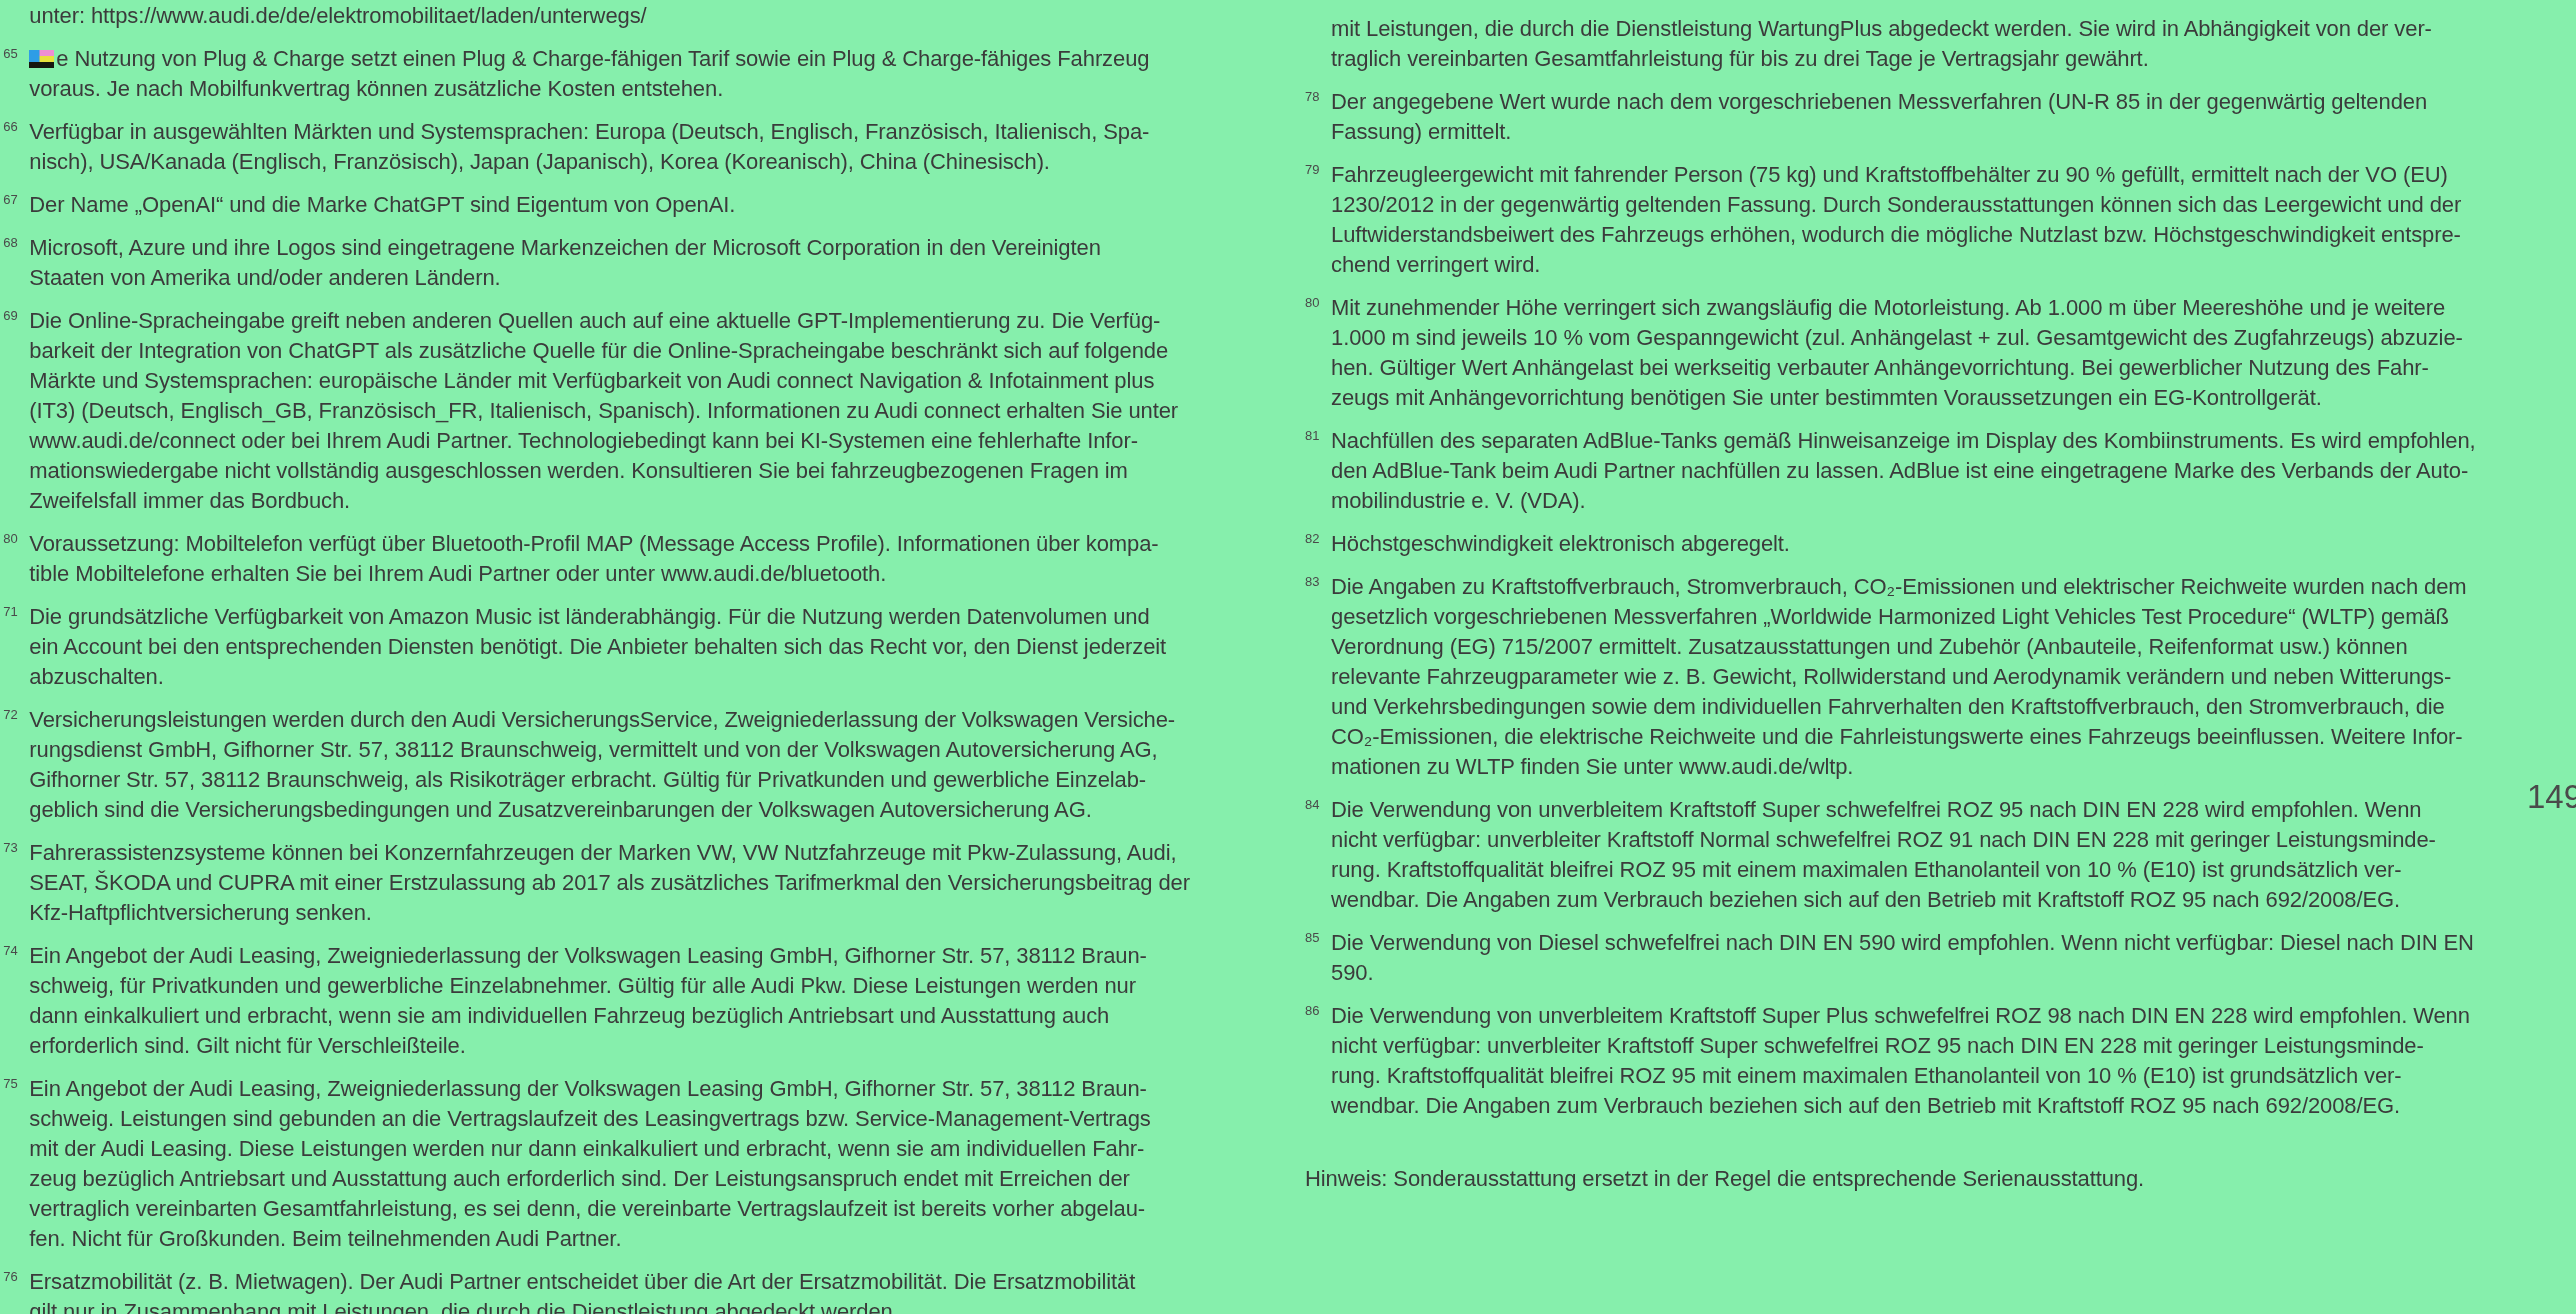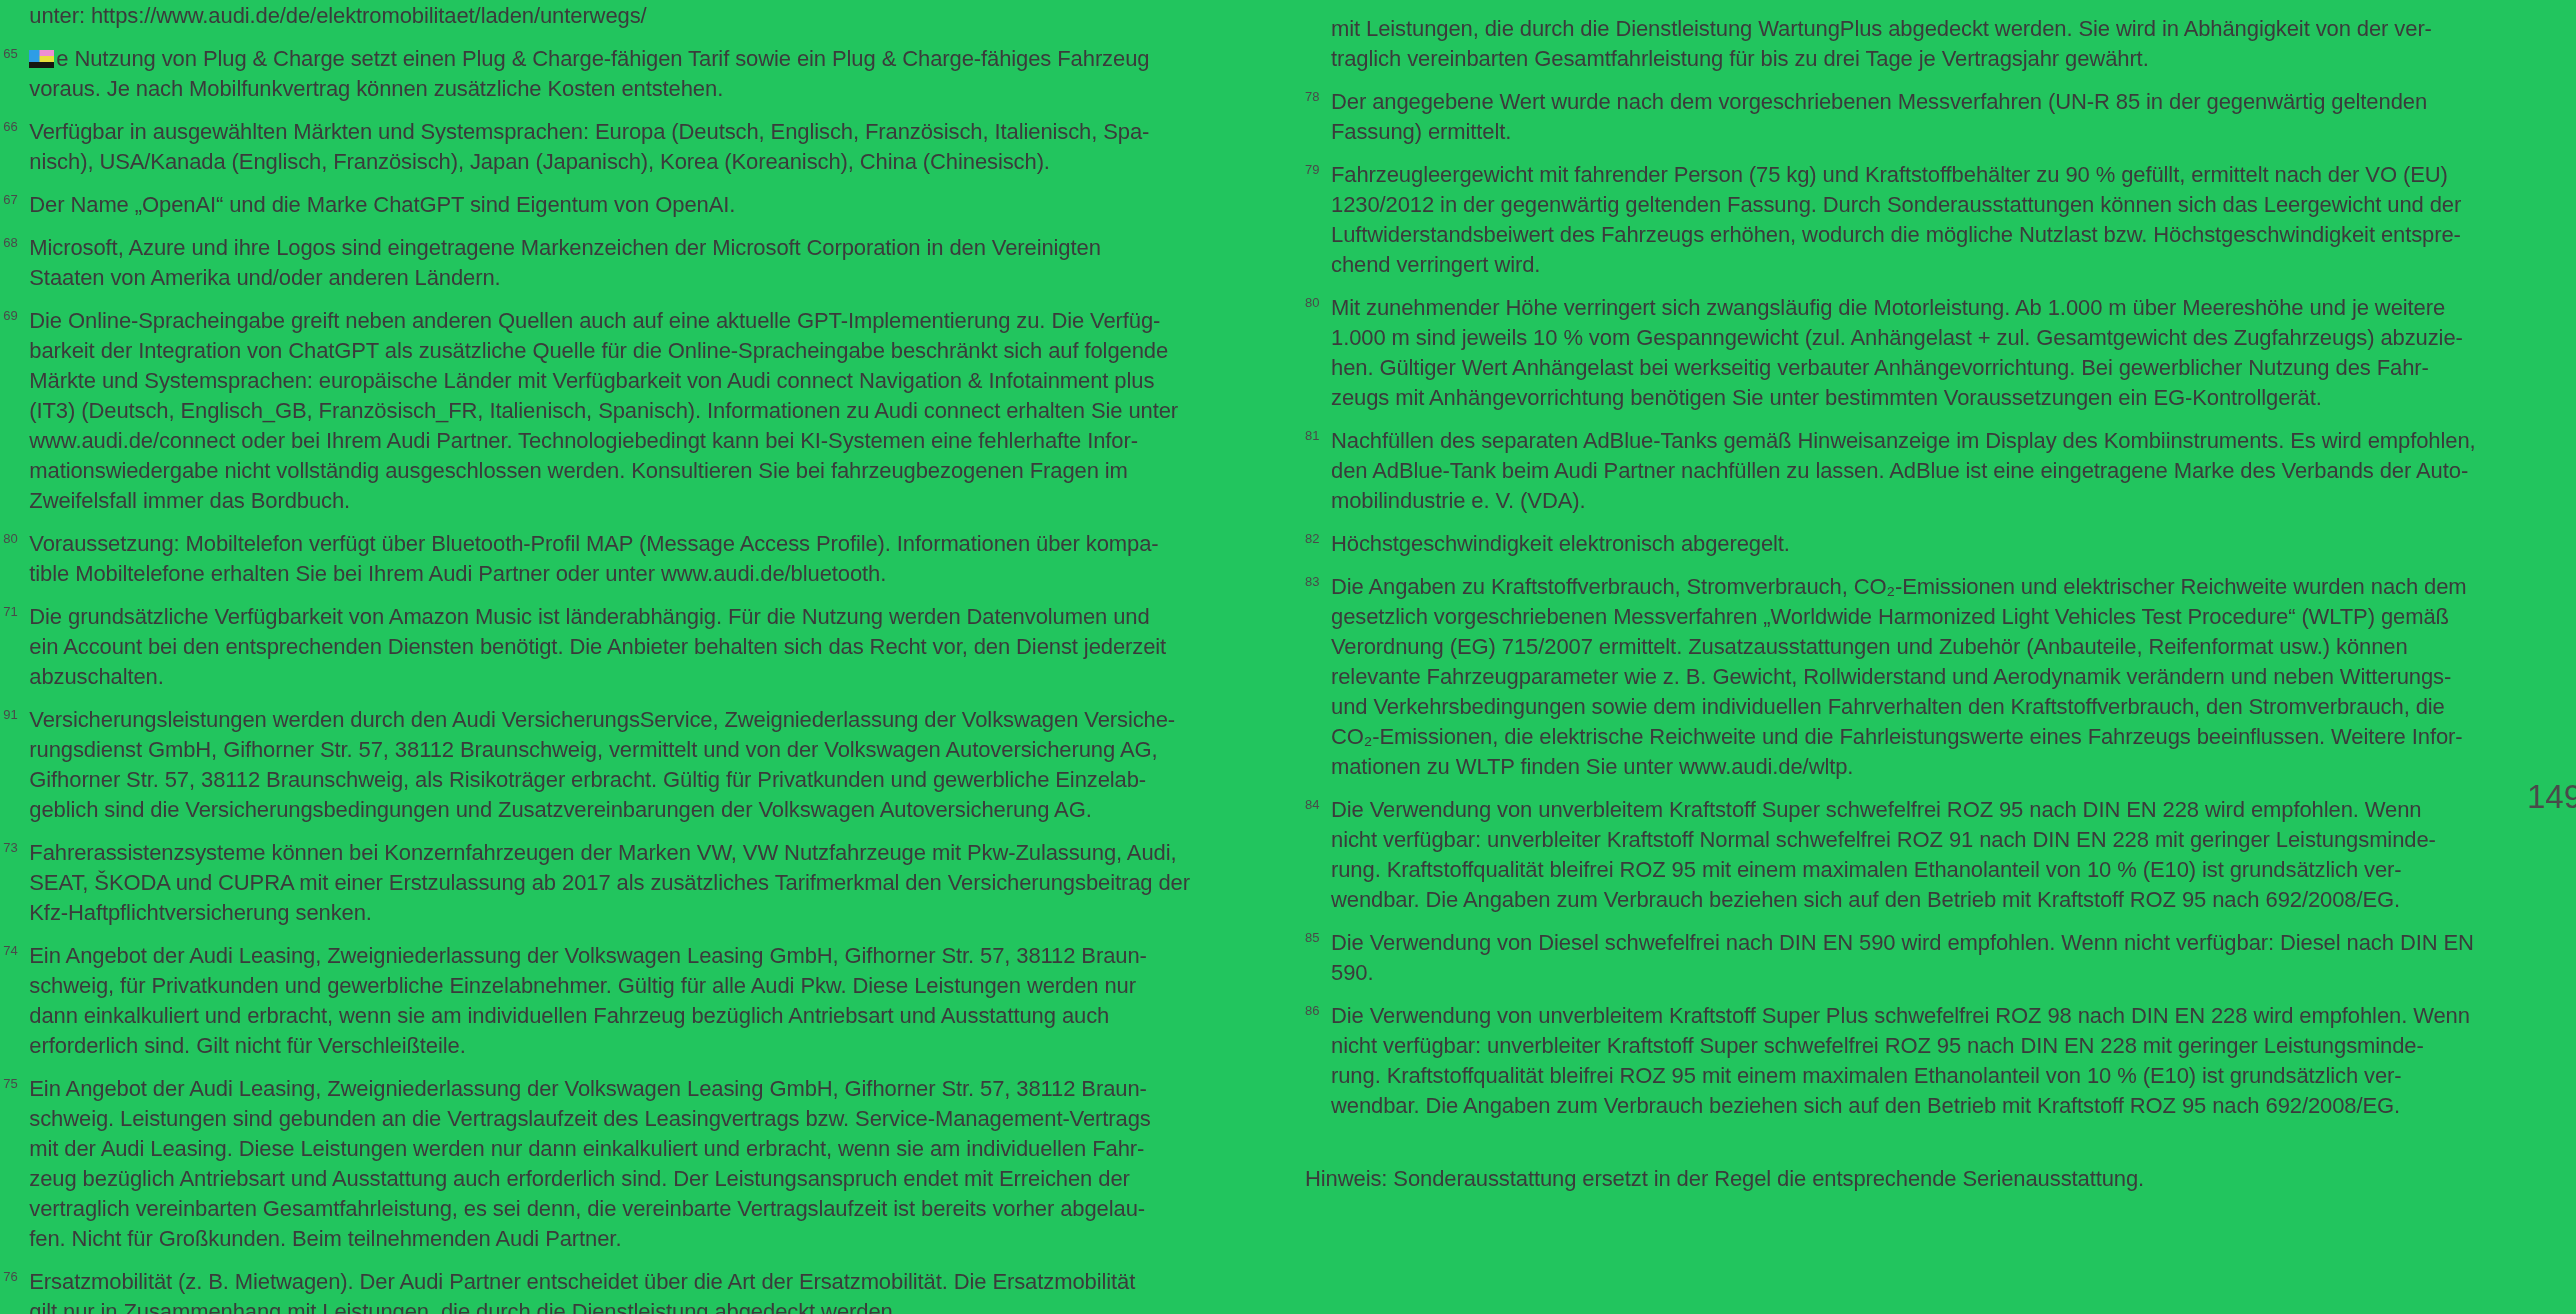--- a/index.html
+++ b/index.html
@@ -1,20 +1,20 @@
 <!DOCTYPE html>
 <html style="font-size:10.5px"><head>
 <meta charset="utf-8">
 <style>
   html, body { margin: 0; padding: 0; background: #e8e8e8; }
   .page {
     position: relative;
     width: 2576px;
     height: 1315px;
-    background: #22c55e;
+    background: #86efac;
     overflow: hidden;
     font-family: "Liberation Sans", sans-serif;
     font-size: 22px;
     letter-spacing: -0.1px;
     color: #3b3b3b;
   }
   .col { position: absolute; top: 0.7px; width: 1242px; }
   .col-left  { left: 3.3px; }
   .col-right { left: 1305px; }
   .cont-line { padding-left: 26px; line-height: 30px; white-space: nowrap; }
@@ -84,21 +84,21 @@
           <div class="fn-line">Voraussetzung: Mobiltelefon verfügt über Bluetooth-Profil MAP (Message Access Profile). Informationen über kompa-</div>
           <div class="fn-line">tible Mobiltelefone erhalten Sie bei Ihrem Audi Partner oder unter www.audi.de/bluetooth.</div>
         </div>
         <div class="fn">
           <span class="fn-num">71</span>
           <div class="fn-line">Die grundsätzliche Verfügbarkeit von Amazon Music ist länderabhängig. Für die Nutzung werden Datenvolumen und</div>
           <div class="fn-line">ein Account bei den entsprechenden Diensten benötigt. Die Anbieter behalten sich das Recht vor, den Dienst jederzeit</div>
           <div class="fn-line">abzuschalten.</div>
         </div>
         <div class="fn">
-          <span class="fn-num">91</span>
+          <span class="fn-num">72</span>
           <div class="fn-line">Versicherungsleistungen werden durch den Audi VersicherungsService, Zweigniederlassung der Volkswagen Versiche-</div>
           <div class="fn-line">rungsdienst GmbH, Gifhorner Str. 57, 38112 Braunschweig, vermittelt und von der Volkswagen Autoversicherung AG,</div>
           <div class="fn-line">Gifhorner Str. 57, 38112 Braunschweig, als Risikoträger erbracht. Gültig für Privatkunden und gewerbliche Einzelab-</div>
           <div class="fn-line">geblich sind die Versicherungsbedingungen und Zusatzvereinbarungen der Volkswagen Autoversicherung AG.</div>
         </div>
         <div class="fn">
           <span class="fn-num">73</span>
           <div class="fn-line">Fahrerassistenzsysteme können bei Konzernfahrzeugen der Marken VW, VW Nutzfahrzeuge mit Pkw-Zulassung, Audi,</div>
           <div class="fn-line">SEAT, ŠKODA und CUPRA mit einer Erstzulassung ab 2017 als zusätzliches Tarifmerkmal den Versicherungsbeitrag der</div>
           <div class="fn-line">Kfz-Haftpflichtversicherung senken.</div>

